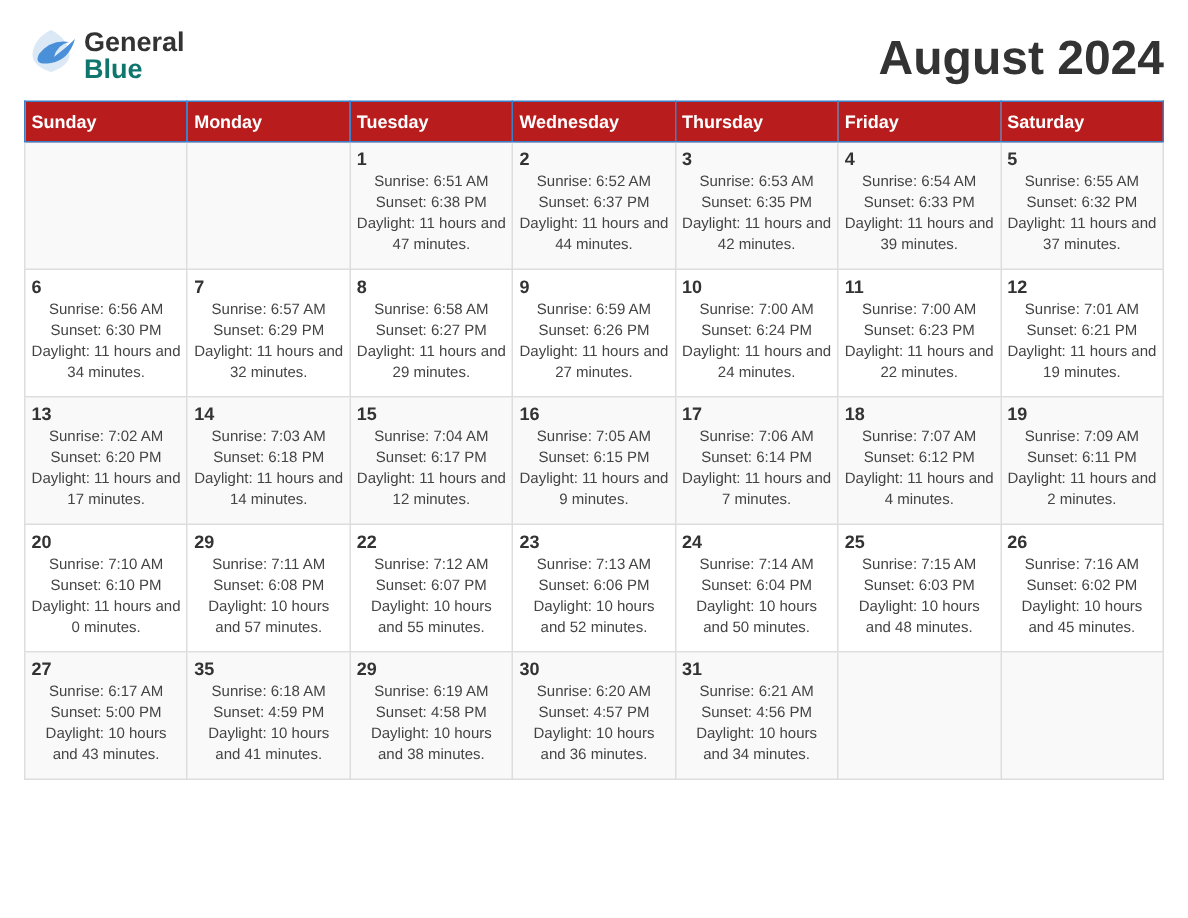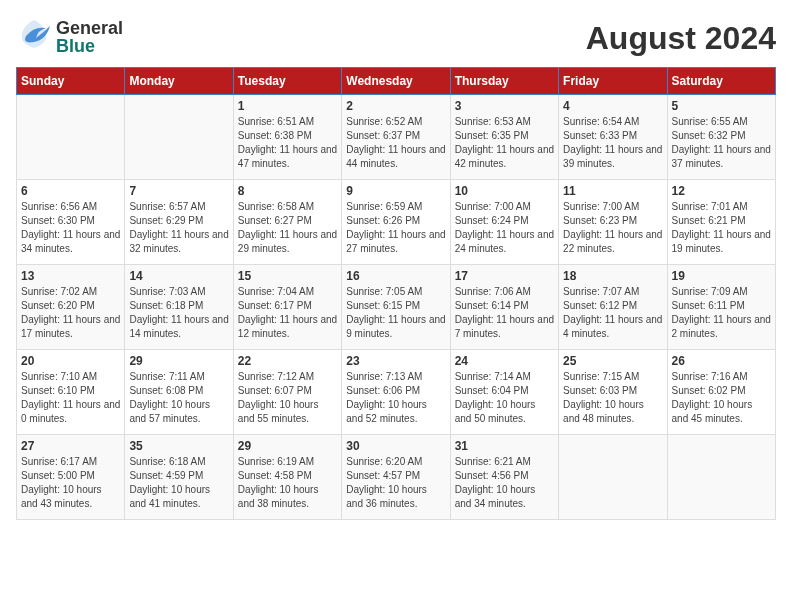--- a/index.html
+++ b/index.html
@@ -70,20 +70,21 @@
     .day-number {
       font-weight: bold;
       font-size: 12px;
       margin-bottom: 2px;
       display: block;
     }
     .cell-info {
       font-size: 10px;
       line-height: 1.4;
       color: #444;
+      text-align: center;
     }
     .logo-wrapper {
       display: flex;
       align-items: center;
       gap: 4px;
     }
     .logo-text-wrapper {
       display: flex;
       flex-direction: column;
     }

